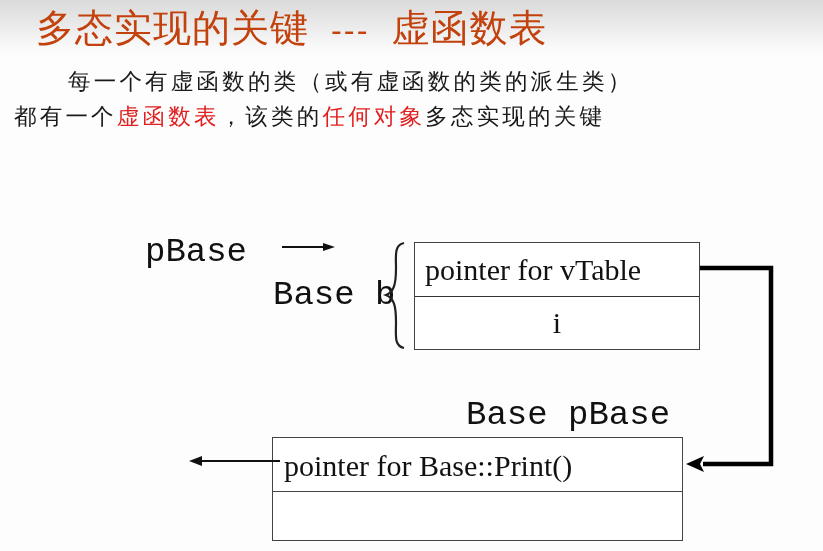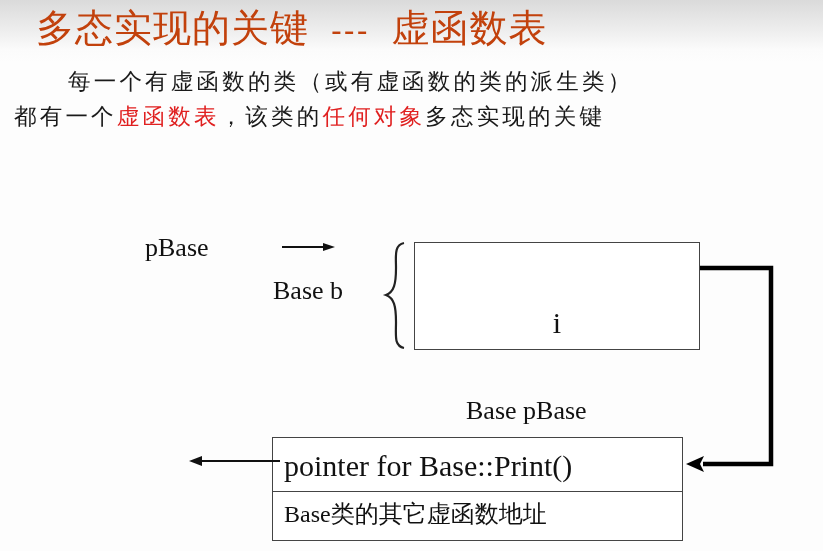--- a/index.html
+++ b/index.html
@@ -22,22 +22,22 @@
     .title .dash { margin: 0 22px 0 22px; font-size: 30px; letter-spacing: 2px; }
     .para {
       position: absolute; left: 14px; top: 64px; width: 680px;
       font-family: "DejaVu Serif", "Liberation Serif", serif;
       font-size: 22.5px; line-height: 34.5px; color: #1a1a1a; letter-spacing: 3.2px;
     }
     .para .line { white-space: nowrap; display: block; }
     .para .red { color: #e02020; }
     .para .indent { padding-left: 54px; }
     .diag-label {
-      position: absolute; font-family: Liberation Serif, serif;
-      font-size: 26px; color: #111; white-space: nowrap; line-height: 1;
+      position: absolute; font-family: Liberation Mono, monospace;
+      font-size: 34px; color: #111; white-space: nowrap; line-height: 1;
     }
     .box {
       position: absolute; border: 1.5px solid #444; background: #fff; box-sizing: border-box;
     }
     .cell {
       position: absolute; left: 0; right: 0; box-sizing: border-box;
       font-family: "Liberation Serif", "DejaVu Serif", serif; color: #111;
       white-space: nowrap;
     }
     svg.overlay { position: absolute; left: 0; top: 0; }
@@ -57,28 +57,28 @@
   </span>
   <span class="line">
     <span>都有一个</span><span class="red">虚函数表</span><span>，该类的</span><span class="red">任何对象</span><span>多态实现的关键</span>
   </span>
 </div>
 
 <div class="diag-label" style="left:145px; top:235px;">pBase</div>
 <div class="diag-label" style="left:273px; top:278px;text-align:center;">Base b</div>
 
 <div class="box" style="left:414px; top:242px; width:286px; height:108px;">
+  <div class="cell" style="top:0; height:54px; line-height:54px; padding-left:10px; font-size:30px; border-bottom:1.5px solid #333;">pointer for vTable</div>
   <div class="cell" style="top:54px; height:52px; line-height:52px; text-align:center; font-size:30px;">i</div>
 </div>
 
 <div class="diag-label" style="left:466px; top:398px;">Base pBase</div>
 
 <div class="box" style="left:272px; top:437px; width:411px; height:104px;">
   <div class="cell" style="top:0; height:54px; line-height:56px; padding-left:11px; font-size:30px; border-bottom:1.5px solid #444;">pointer for Base::Print()</div>
-  <div class="cell" style="top:54px; height:45px; line-height:45px; padding-left:11px; font-size:24px;">Base类的其它虚函数地址</div>
 </div>
 
 <svg class="overlay" width="823" height="551" viewBox="0 0 823 551">
 
   <g>
     <line x1="282" y1="247" x2="325" y2="247" stroke="#111" stroke-width="2.2"></line>
     <polygon points="335,247 323,243 323,251" fill="#111"></polygon>
   </g>
 
   <path d="M404,243 C394,245 396,256 396,268 C396,284 394,292 386,295 C394,298 396,306 396,322 C396,336 394,346 404,348" fill="none" stroke="#222" stroke-width="2.2"></path>

